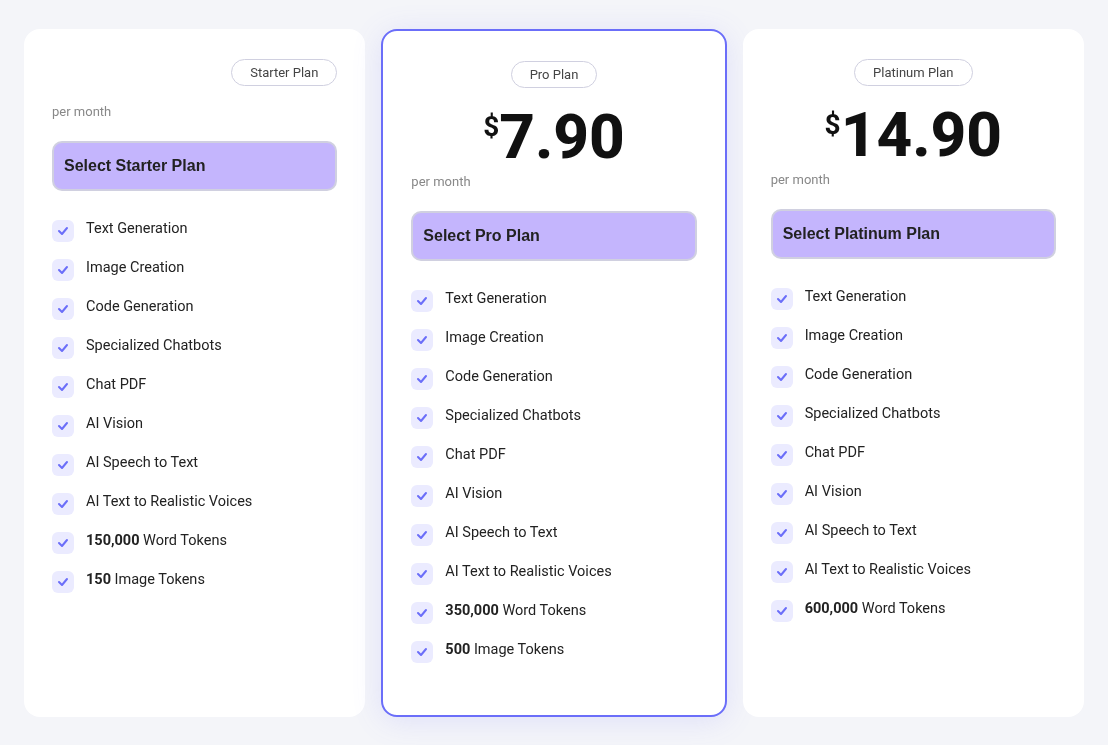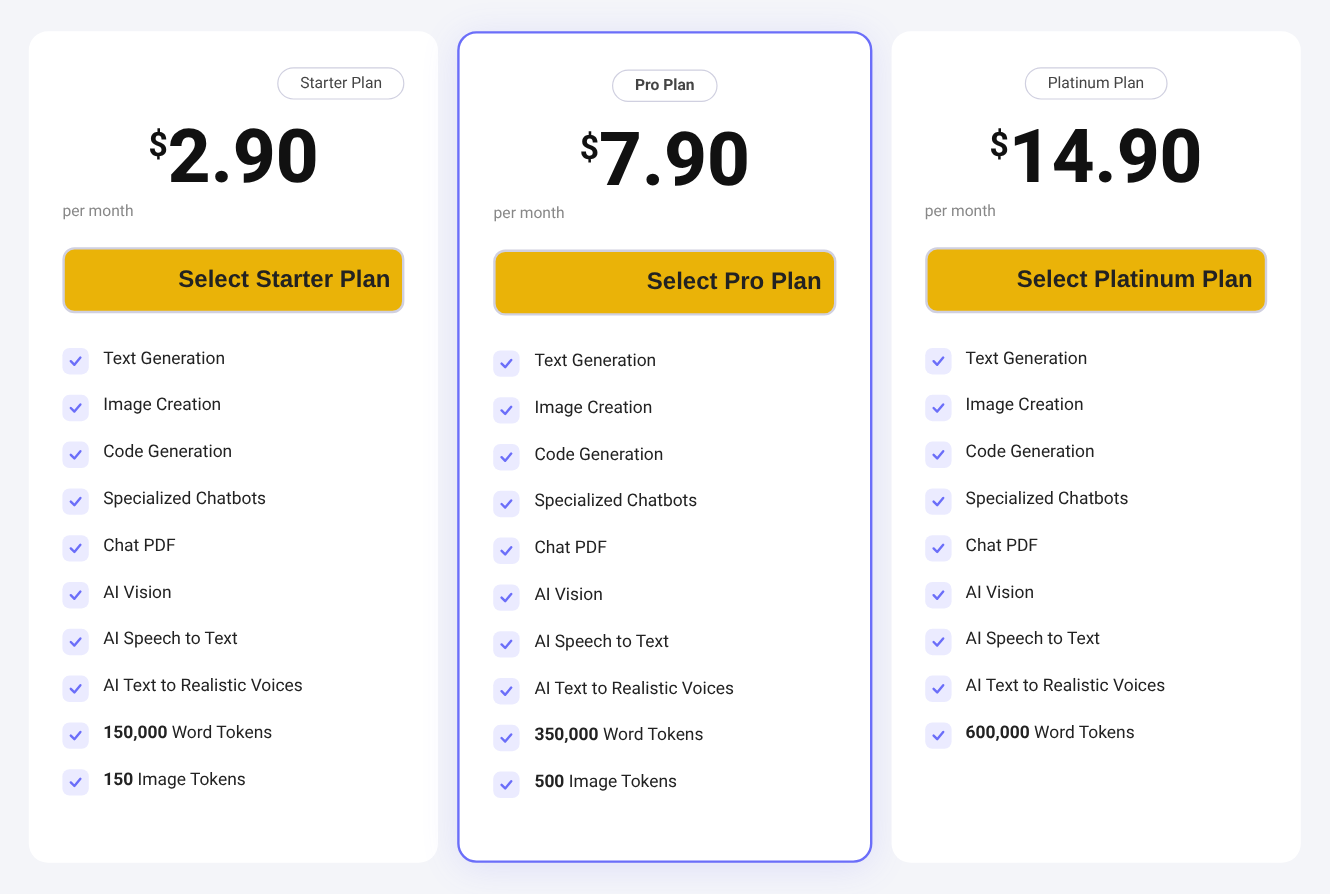--- a/index.html
+++ b/index.html
@@ -77,27 +77,27 @@
       color: #888;
       margin-bottom: 22px;
     }
 
     .select-btn {
       display: block;
       width: 100%;
       padding: 14px 10px;
       border-radius: 10px;
       border: 2px solid #d0d0e0;
-      background: #eab308;
-      font-size: 20px;
+      background: #c4b5fd;
+      font-size: 16px;
       font-weight: 700;
       color: #222;
       cursor: pointer;
       margin-bottom: 28px;
-      text-align: right;
+      text-align: left;
       transition: background 0.2s;
     }
 
     .features-list {
       list-style: none;
     }
 
     .feature-item {
       display: flex;
       align-items: flex-start;
@@ -129,23 +129,20 @@
       font-weight: 700;
       text-align: center;
     }
   </style>
 </head>
 <body>
 
 <div class="pricing-container">
 <div class="plan-card">
       <div style="text-align: right;"><span class="plan-name-badge">Starter Plan</span></div>
-      <div class="plan-price-container">
-        <div class="plan-price"><sup>$</sup>2.90</div>
-      </div>
       <div class="plan-period">per month</div>
       <button class="select-btn">Select Starter Plan</button>
       <ul class="features-list">
         <li class="feature-item">
           <div class="check-icon">
             <svg viewBox="0 0 12 12" fill="none" xmlns="http://www.w3.org/2000/svg">
       <path d="M2 6L5 9L10 3" stroke="#6b6ef9" stroke-width="2" stroke-linecap="round" stroke-linejoin="round"></path>
     </svg>
           </div>
           <span class="feature-text">Text Generation</span>
@@ -218,21 +215,21 @@
           <div class="check-icon">
             <svg viewBox="0 0 12 12" fill="none" xmlns="http://www.w3.org/2000/svg">
       <path d="M2 6L5 9L10 3" stroke="#6b6ef9" stroke-width="2" stroke-linecap="round" stroke-linejoin="round"></path>
     </svg>
           </div>
           <span class="feature-text"><strong>150</strong> Image Tokens</span>
         </li>
       </ul>
     </div>
     <div class="plan-card featured">
-      <div style="text-align: center; font-weight: bold;"><span class="plan-name-badge">Pro Plan</span></div>
+      <div style="text-align: center;"><span class="plan-name-badge">Pro Plan</span></div>
       <div class="plan-price-container">
         <div class="plan-price"><sup>$</sup>7.90</div>
       </div>
       <div class="plan-period">per month</div>
       <button class="select-btn">Select Pro Plan</button>
       <ul class="features-list">
         <li class="feature-item">
           <div class="check-icon">
             <svg viewBox="0 0 12 12" fill="none" xmlns="http://www.w3.org/2000/svg">
       <path d="M2 6L5 9L10 3" stroke="#6b6ef9" stroke-width="2" stroke-linecap="round" stroke-linejoin="round"></path>

